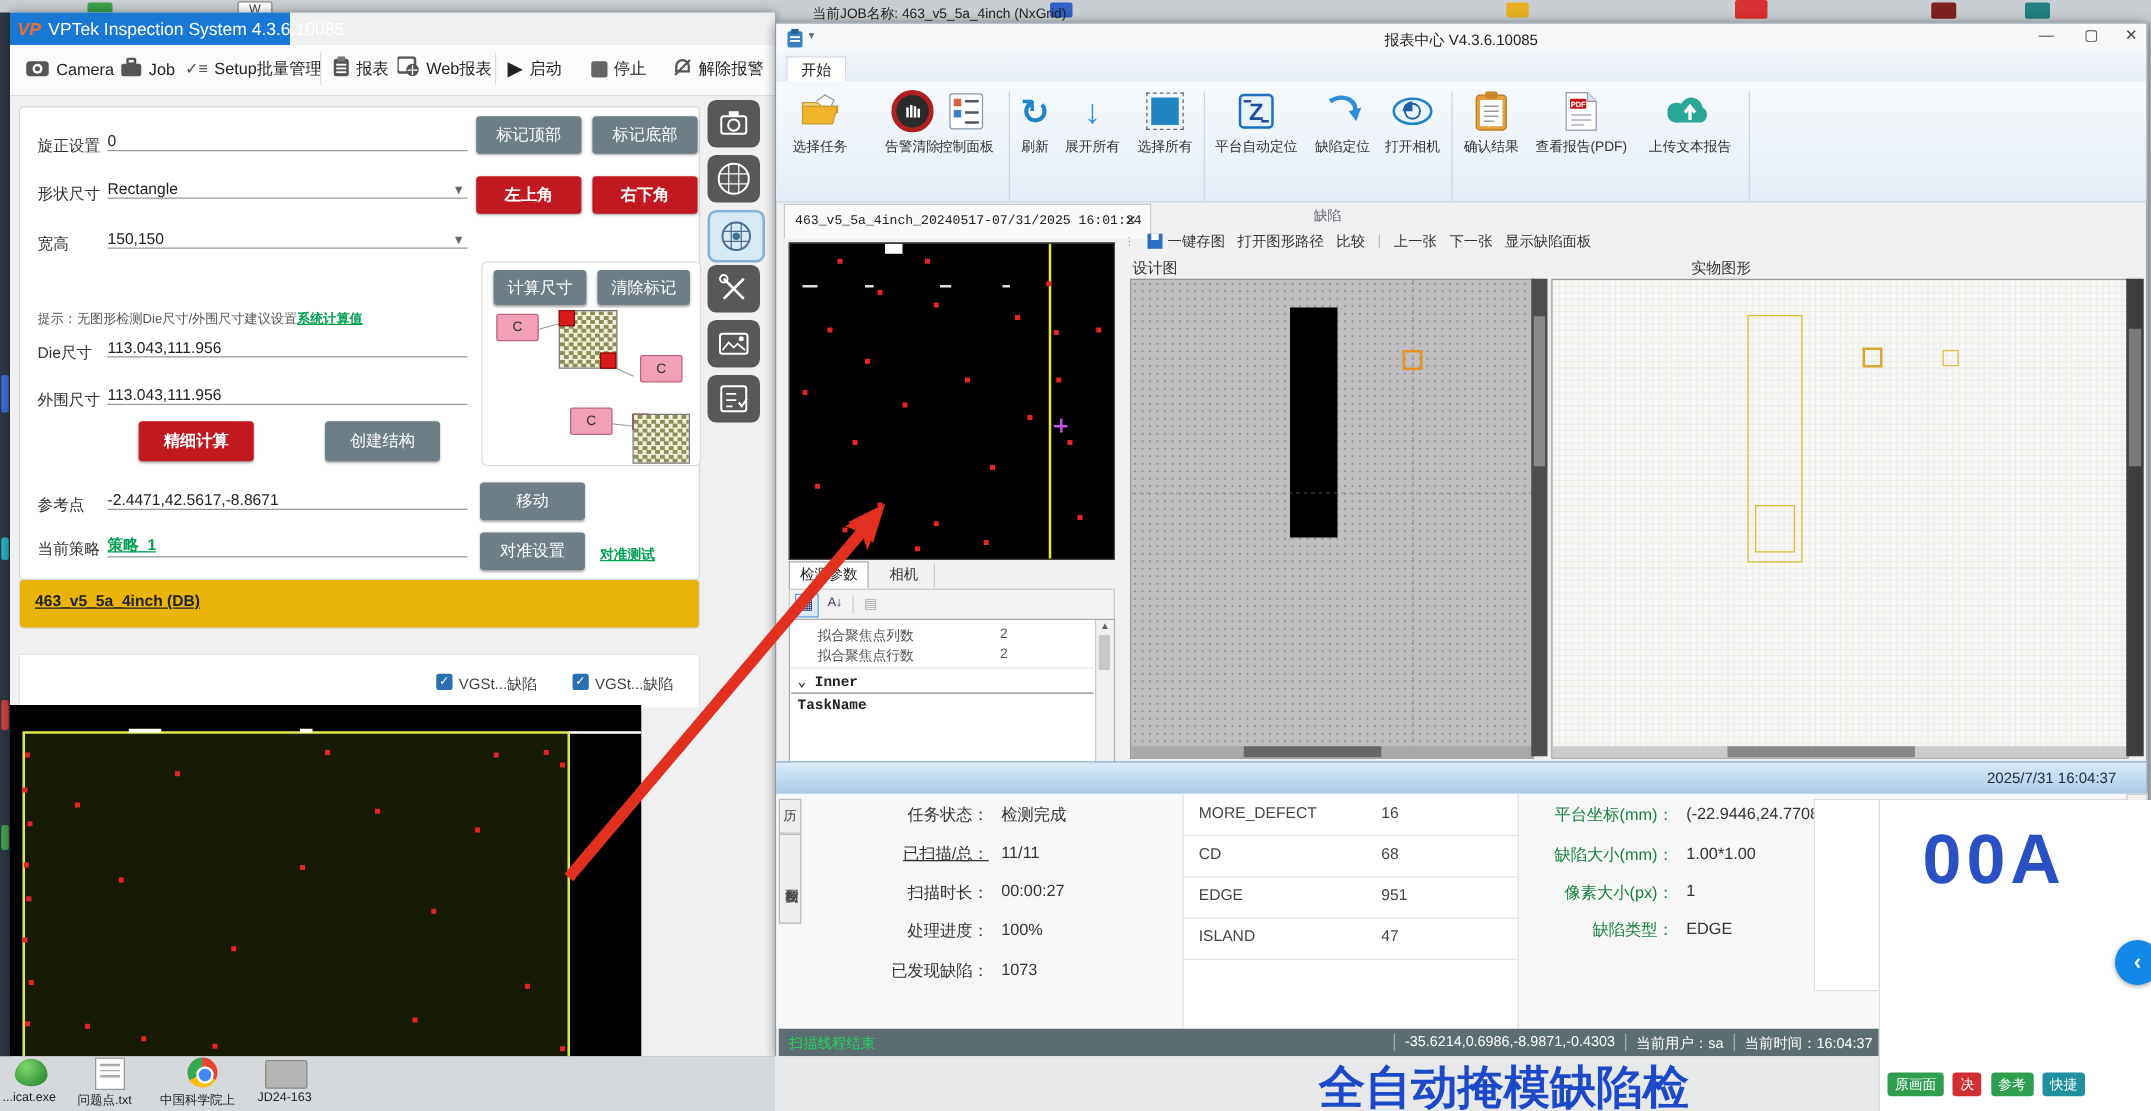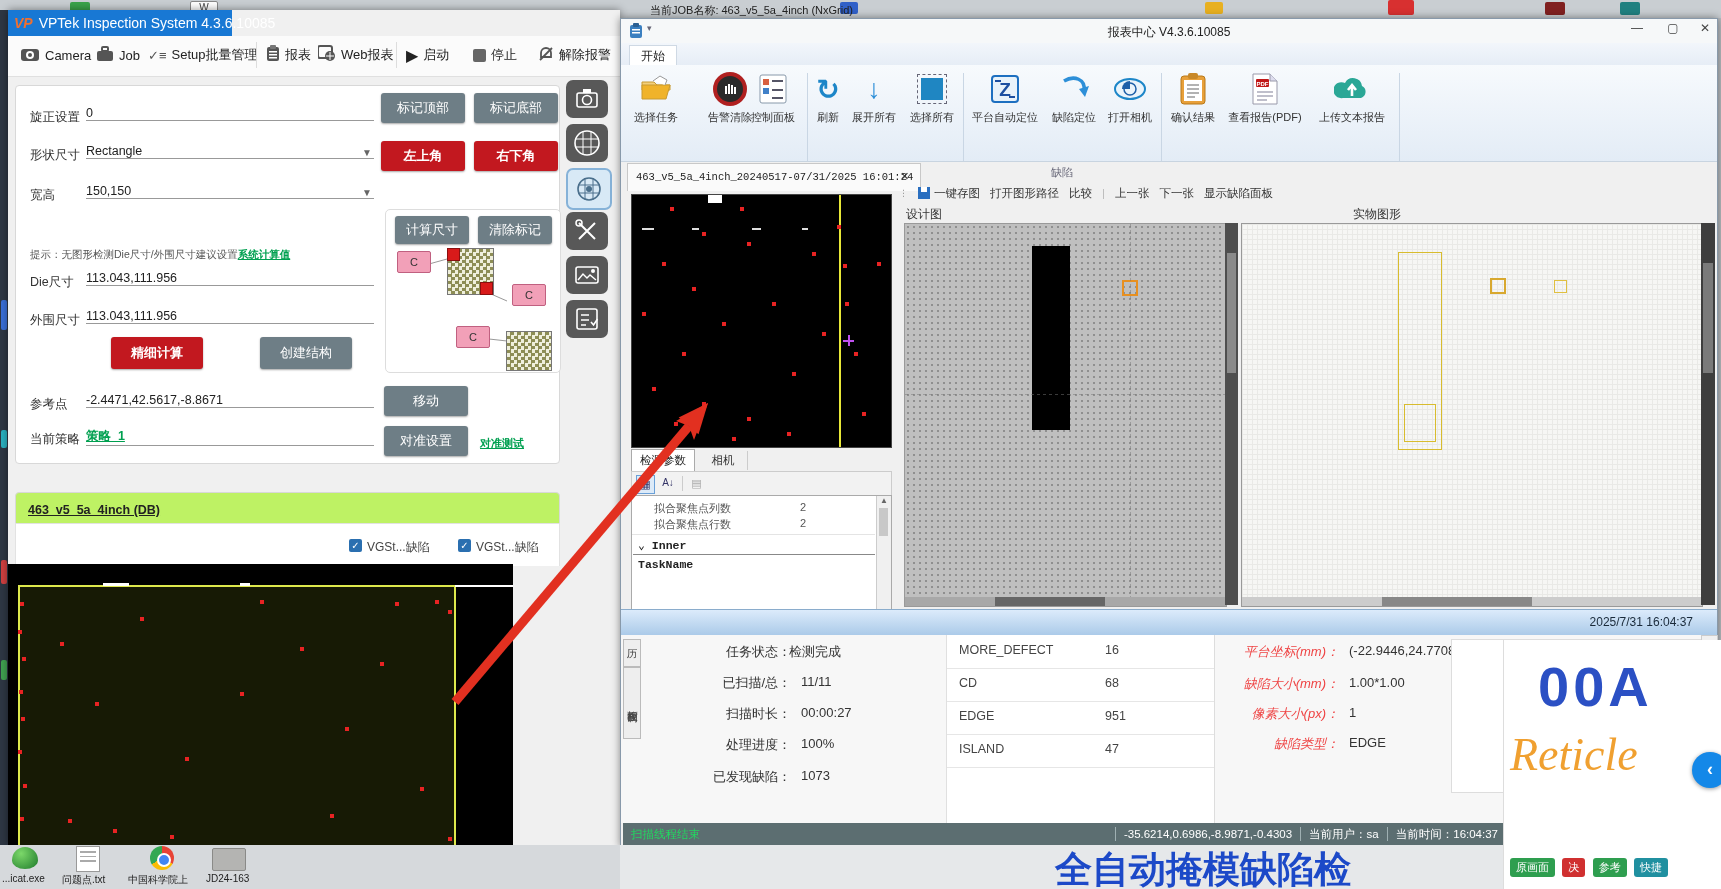--- a/index.html
+++ b/index.html
@@ -31,21 +31,21 @@
     background-size:7px 7px;border:1px solid #777;}
   .cchip{position:absolute;width:32px;height:20px;background:#f2a0b8;border:1px solid #c06080;
     border-radius:2px;text-align:center;line-height:20px;font-size:11px;color:#333;}
   .redsq{position:absolute;width:11px;height:11px;background:#d81a1a;border:1px solid #8a0f0f;}
   .vicon{position:absolute;left:0;width:42px;height:38px;background:#585858;border-radius:7px;
     display:flex;align-items:center;justify-content:center;}
   .tbitem{position:absolute;top:0;height:38px;display:flex;align-items:center;gap:5px;font-size:13px;color:#222;}
   .tbsep{position:absolute;top:6px;width:1px;height:26px;background:#ddd;}
   .statrow-l{position:absolute;font-size:13px;color:#333;text-align:right;}
   .statrow-v{position:absolute;font-size:13px;color:#333;}
-  .dtl-l{position:absolute;font-size:13px;color:#ef4444;text-align:right;font-style:italic;}
+  .dtl-l{position:absolute;font-size:13px;color:#15803d;text-align:right;}
   .dtl-v{position:absolute;font-size:13px;color:#333;}
   .badge{display:inline-block;color:#fff;font-size:11px;padding:2px 6px;border-radius:3px;margin-right:4px;}
   .sb-sep{width:1px;height:14px;background:#9fb0b2;}
   .fragment{position:absolute;border-radius:2px;}
 </style>
 </head>
 <body>
 
 <div id="screen">
 
@@ -180,21 +180,21 @@
       <span class="lbl" style="left:14px;top:310px;">参考点</span>
       <div class="ulinput" style="left:70px;top:307px;width:288px;">-2.4471,42.5617,-8.8671</div>
       <div class="btn btn-gray" style="left:368px;top:300px;width:84px;height:30px;line-height:30px;">移动</div>
 
       <span class="lbl" style="left:14px;top:345px;">当前策略</span>
       <div class="ulinput" style="left:70px;top:342px;width:288px;"><span class="glink">策略_1</span></div>
       <div class="btn btn-gray" style="left:368px;top:340px;width:84px;height:30px;line-height:30px;">对准设置</div>
       <span class="glink abs" style="left:464px;top:350px;font-size:11px;">对准测试</span>
     </div>
 
-    <div class="abs" style="left:7px;top:482px;width:543px;height:38px;background:#bef264;border:1px solid #d8d8d8;border-radius:4px;">
+    <div class="abs" style="left:7px;top:453px;width:543px;height:38px;background:#eab308;border:1px solid #d8d8d8;border-radius:4px;">
       <span class="abs" style="left:12px;top:10px;font-size:12.5px;font-weight:bold;text-decoration:underline;">463_v5_5a_4inch (DB)</span>
     </div>
 
     <div class="abs" style="left:7px;top:513px;width:543px;height:42px;background:#fff;border:1px solid #e2e2e2;border-bottom:none;">
       <span class="chk" style="left:333px;top:15px;">✓</span>
       <span class="abs nowrap" style="left:351px;top:15px;font-size:12px;color:#444;">VGSt...缺陷</span>
       <span class="chk" style="left:442px;top:15px;">✓</span>
       <span class="abs nowrap" style="left:460px;top:15px;font-size:12px;color:#444;width:82px;overflow:hidden;">VGSt...缺陷</span>
     </div>
 
@@ -534,22 +534,22 @@
     <div class="abs" style="left:0;top:590px;width:1096px;height:26px;background:linear-gradient(#dcebfb,#a9c9e8);border-top:1px solid #8aaccc;border-bottom:1px solid #8aaccc;">
       <span class="abs" style="right:24px;top:5px;font-size:12px;color:#1a2a3a;">2025/7/31 16:04:37</span>
     </div>
 
     <div class="abs" style="left:0;top:616px;width:1096px;height:188px;background:#f7f7f7;">
 
       <div class="abs" style="left:2px;top:4px;width:16px;height:26px;border:1px solid #bbb;background:#eee;text-align:center;font-size:10.5px;color:#444;line-height:26px;"><span>历</span></div>
       <div class="abs" style="left:2px;top:32px;width:16px;height:70px;border:1px solid #bbb;background:#eee;writing-mode:vertical-rl;text-align:center;font-size:10.5px;color:#444;"><span>控制面板</span></div>
 
       <span class="statrow-l" style="left:20px;top:8px;width:150px;">任务状态：</span>
-      <span class="statrow-v" style="left:168px;top:8px;text-align:right;">检测完成</span>
-      <span class="statrow-l" style="left:20px;top:39px;width:150px;">已扫描/总：</span>
+      <span class="statrow-v" style="left:180px;top:8px;text-align:right;">检测完成</span>
+      <span class="statrow-l" style="left:20px;top:39px;width:150px;text-decoration:underline;">已扫描/总：</span>
       <span class="statrow-v" style="left:180px;top:39px;">11/11</span>
       <span class="statrow-l" style="left:20px;top:70px;width:150px;">扫描时长：</span>
       <span class="statrow-v" style="left:180px;top:70px;">00:00:27</span>
       <span class="statrow-l" style="left:20px;top:101px;width:150px;">处理进度：</span>
       <span class="statrow-v" style="left:180px;top:101px;">100%</span>
       <span class="statrow-l" style="left:20px;top:133px;width:150px;">已发现缺陷：</span>
       <span class="statrow-v" style="left:180px;top:133px;">1073</span>
 
       <div class="abs" style="left:325px;top:0;width:268px;height:188px;background:#fff;border-left:1px solid #e0e0e0;">
         <div class="abs" style="left:0;top:0;width:268px;height:33px;border-bottom:1px solid #e6e6e6;">
@@ -595,21 +595,20 @@
         <span class="sb-sep"></span>
         <span><span>当前用户：</span><span>sa</span></span>
         <span class="sb-sep"></span>
         <span><span>当前时间：</span><span>16:04:37</span></span>
       </div>
     </div>
   </div>
 
   <div class="abs" style="left:1503px;top:640px;width:218px;height:249px;background:#fff;border-left:1px solid #ddd;overflow:hidden;">
     <div class="abs nowrap" style="left:34px;top:14px;font-size:56px;font-weight:bold;color:#2b50c4;letter-spacing:4px;">00A</div>
-    <div class="abs nowrap" style="left:6px;top:88px;font-size:46px;font-style:italic;font-family:'Liberation Serif','DejaVu Serif',serif;color:#f0a030;">Reticle</div>
     <div class="abs nowrap" style="left:6px;top:218px;">
       <span class="badge" style="background:#2e9e4f;">原画面</span>
       <span class="badge" style="background:#d03030;">决</span>
       <span class="badge" style="background:#2e9e4f;">参考</span>
       <span class="badge" style="background:#2090a0;">快捷</span>
     </div>
   </div>
 
   <div class="abs" style="left:620px;top:845px;width:883px;height:44px;background:#e6e8ea;overflow:hidden;">
     <div class="abs nowrap" style="left:435px;top:0px;font-size:37px;font-weight:bold;color:#1c49c8;">全自动掩模缺陷检</div>

